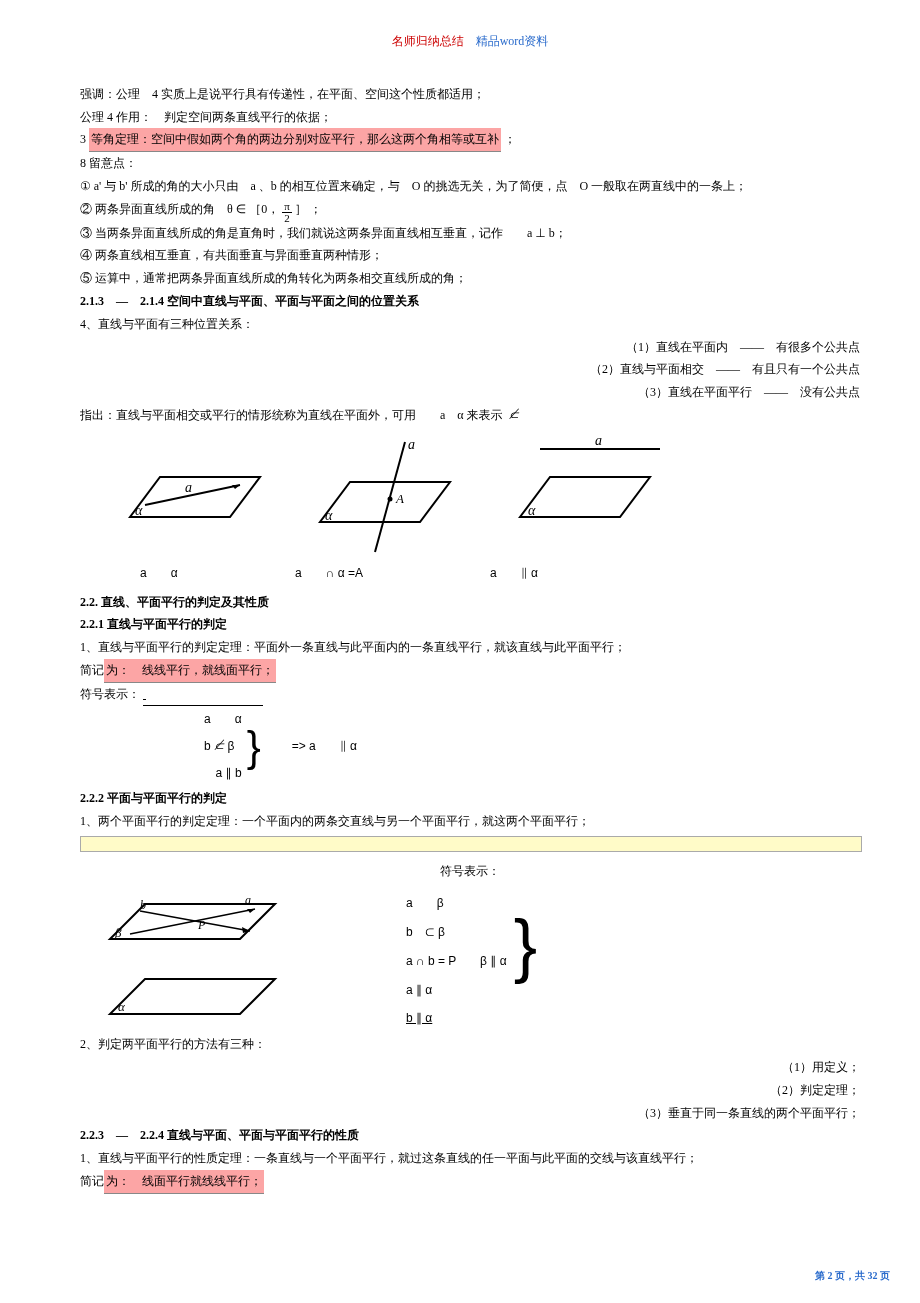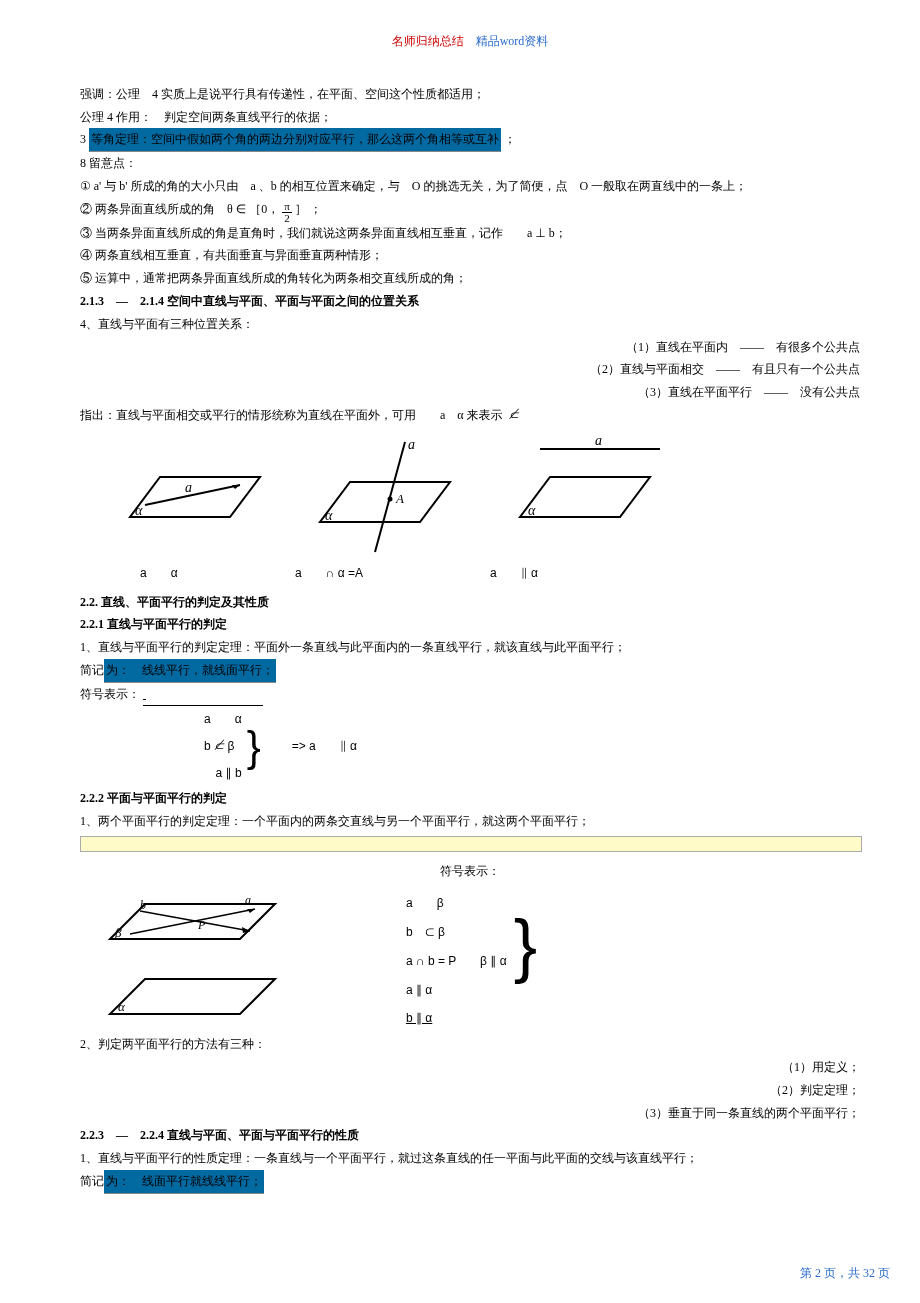--- a/index.html
+++ b/index.html
@@ -16,21 +16,21 @@
   .header-note {
     text-align: center;
     font-size: 12px;
     margin-bottom: 30px;
   }
   .header-note .red { color: #c00; }
   .header-note .blue { color: #2a6bcc; }
   p { margin: 0 0; }
   .bold { font-weight: bold; }
   .hl-yellow-u {
-    background: #0369a1;
+    background: #fca5a5;
     display: inline-block;
     padding: 0 2px;
     border-bottom: 1px solid #888;
   }
   .box-long {
     background: #fffbc8;
     border: 1px solid #aaa;
     height: 14px;
     width: 100%;
     margin-top: 4px;
@@ -69,22 +69,23 @@
   .row-flex {
     display: flex;
     gap: 40px;
     align-items: flex-start;
     margin-top: 6px;
   }
   .footer {
     position: fixed;
     bottom: 18px;
     right: 30px;
-    font-size: 12px;
+    font-size: 10px;
     color: #2a6bcc;
+    font-weight: bold;
   }
   .notsubset {
     position: relative;
     display: inline-block;
     font-style: italic;
     font-family: serif;
   }
   .notsubset::after {
     content: "／";
     position: absolute;

